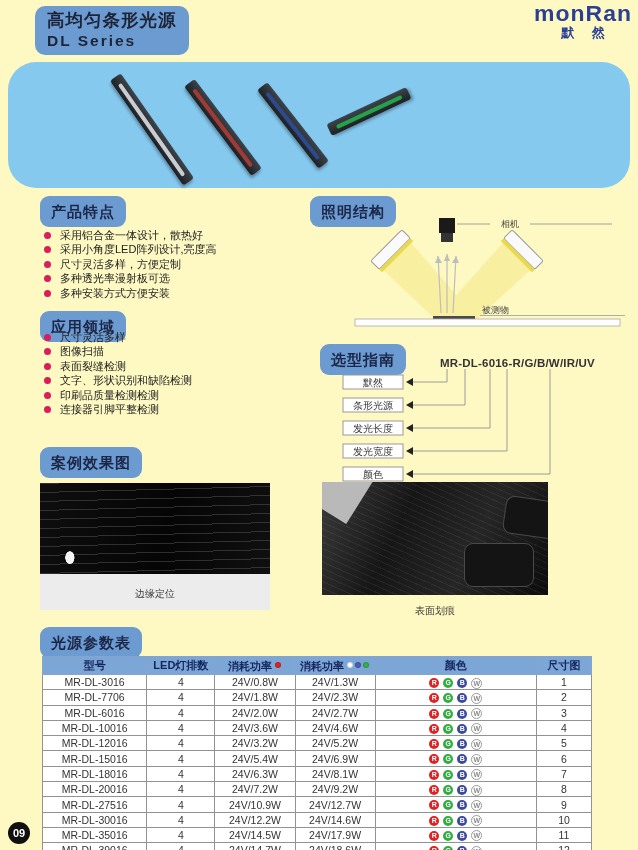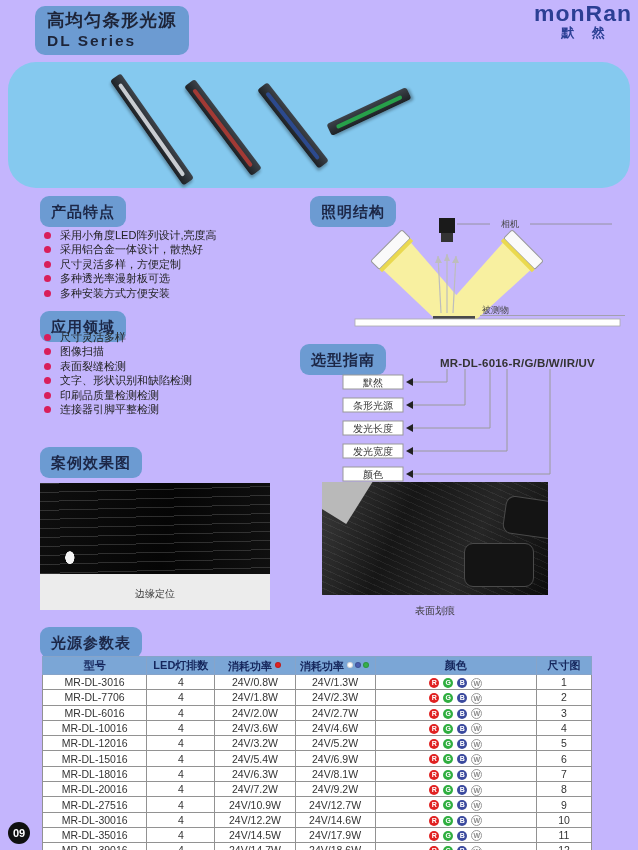--- a/index.html
+++ b/index.html
@@ -1,17 +1,17 @@
 <!DOCTYPE html>
 <html><head>
 <meta charset="utf-8">
 <style>
   html,body{margin:0;padding:0;background:#ffffff;}
   body{font-family:"Liberation Sans","DejaVu Sans",sans-serif;}
-  .page{position:relative;width:638px;height:850px;background:#c4b5fd;overflow:hidden;}
+  .page{position:relative;width:638px;height:850px;background:#fef9c3;overflow:hidden;}
 
   
   .title-badge{position:absolute;left:35px;top:6px;background:#6c9bd2;border-radius:10px;
     padding:4px 12px 5px 12px;color:#1d2438;}
   .title-line1{font-size:17.5px;font-weight:bold;letter-spacing:1px;line-height:21px;}
   .title-line2{font-size:15.5px;font-weight:bold;letter-spacing:2px;line-height:19px;}
   .logo{position:absolute;right:6px;top:1px;text-align:center;color:#2b3f94;}
   .logo-text{font-size:23px;font-weight:900;letter-spacing:1px;transform:scaleY(.95);line-height:24px;}
   .logo-sub{font-size:13px;font-weight:bold;letter-spacing:7px;padding-left:7px;line-height:15px;}
 
@@ -25,21 +25,21 @@
   .bar3{left:235px;top:57px;width:100px;transform:rotate(52deg);}
   .bar4{left:317px;top:43px;width:88px;transform:rotate(-25deg);}
 
   
   .badge{position:absolute;background:#6c9bd2;color:#1c2747;font-weight:bold;font-size:15px;
     line-height:1;padding:8px 11px;border-radius:9px;letter-spacing:1px;white-space:nowrap;}
   .badge-features{left:40px;top:196px;}
   .badge-applications{left:40px;top:311px;}
   .badge-cases{left:40px;top:447px;}
   .badge-structure{left:310px;top:196px;}
-  .badge-selection{left:300px;top:344px;text-align:center;}
+  .badge-selection{left:320px;top:344px;text-align:center;}
   .badge-table{left:40px;top:627px;}
 
   
   .plist{position:absolute;list-style:none;margin:0;padding:0;}
   .plist li{display:flex;align-items:center;height:14.5px;font-size:11px;color:#222;}
   .plist .dot{width:7px;height:7px;border-radius:50%;background:#d81e5b;margin-right:9px;flex:none;}
   .list-features{left:44px;top:228px;}
   .list-applications{left:44px;top:330px;}
 
   
@@ -117,25 +117,25 @@
   <div class="badge badge-applications">应用领域</div>
   <div class="badge badge-cases">案例效果图</div>
   <div class="badge badge-structure">照明结构</div>
   <div class="badge badge-selection">选型指南</div>
   <div class="badge badge-table">光源参数表</div>
 
   <ul class="plist list-features">
 
   <li>
         <span class="dot"></span>
+        <span>采用铝合金一体设计，散热好</span>
+      </li>
+      <li>
+        <span class="dot"></span>
         <span>采用小角度LED阵列设计,亮度高</span>
-      </li>
-      <li>
-        <span class="dot"></span>
-        <span>采用铝合金一体设计，散热好</span>
       </li>
       <li>
         <span class="dot"></span>
         <span>尺寸灵活多样，方便定制</span>
       </li>
       <li>
         <span class="dot"></span>
         <span>多种透光率漫射板可选</span>
       </li>
       <li>

